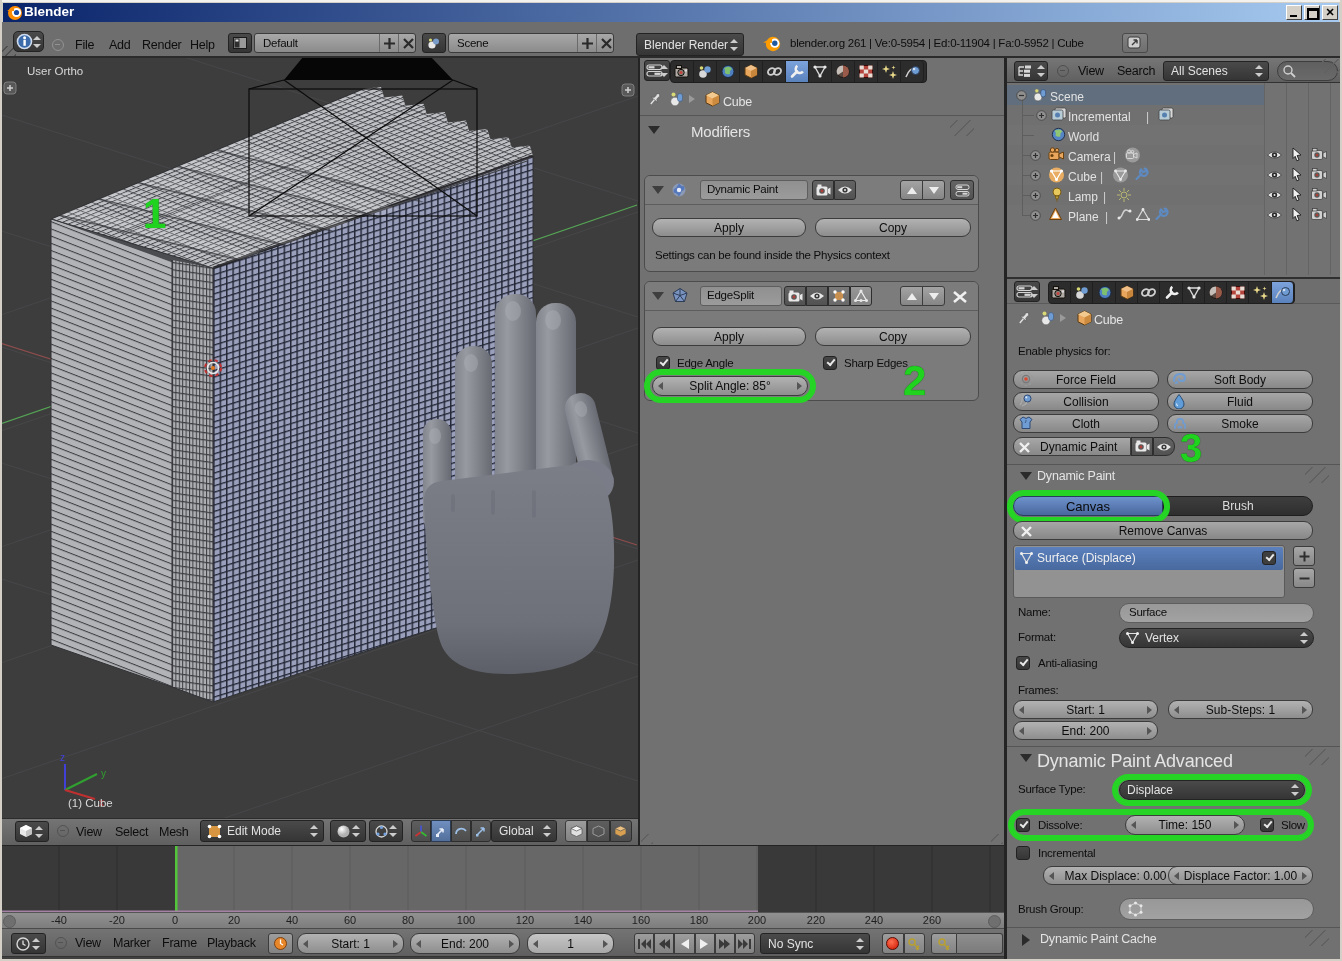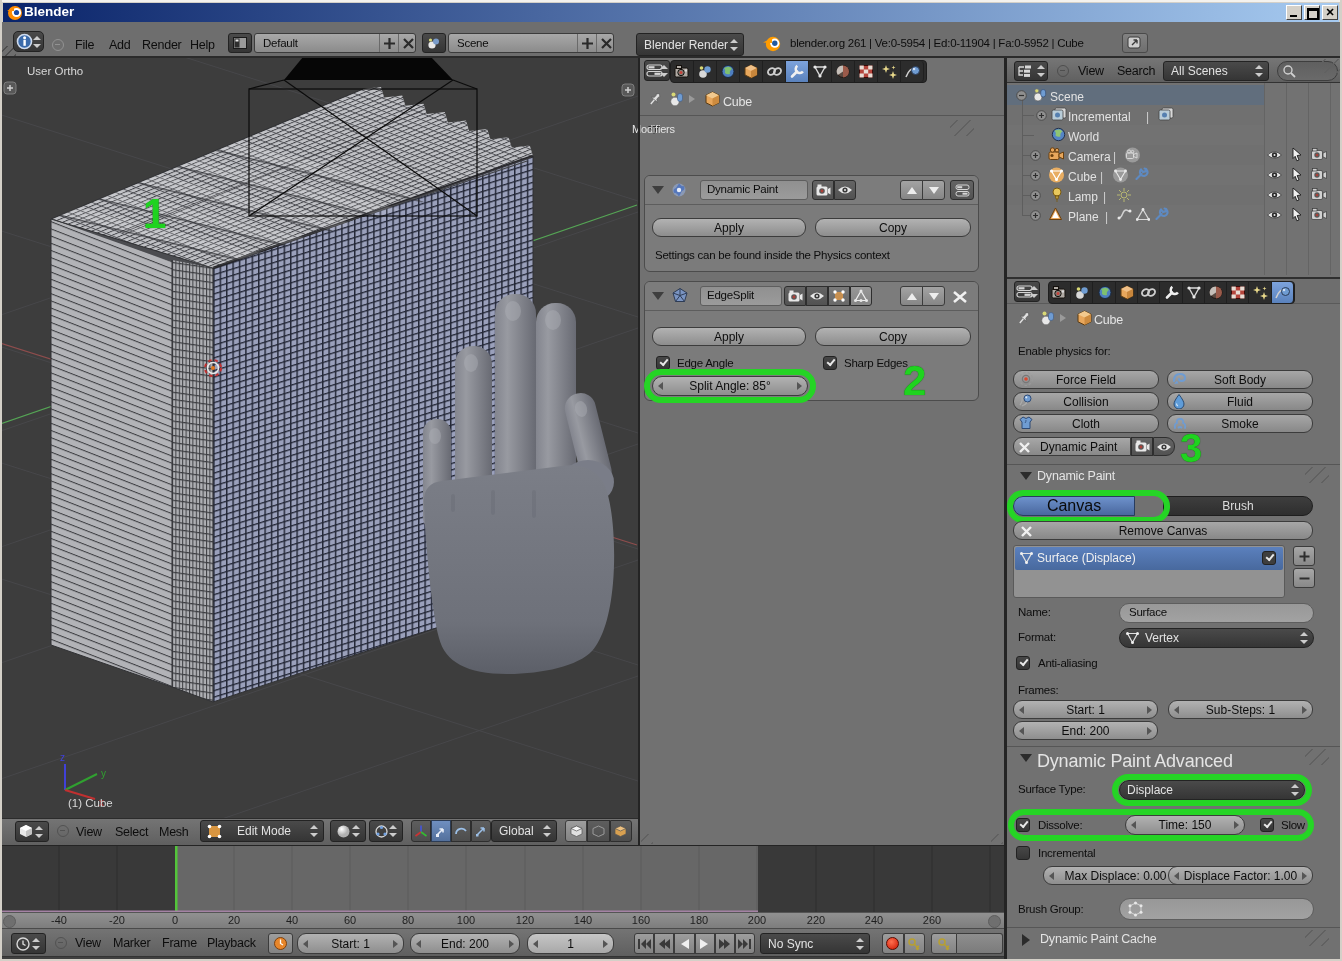--- a/index.html
+++ b/index.html
@@ -242,21 +242,21 @@
 <div class="tx" style="left:115px;top:825px;font-size:12.5px">Select</div>
 <div class="tx" style="left:159px;top:825px;font-size:12.5px">Mesh</div>
 <div class="mnu" style="left:200px;top:820px;width:124px;height:22px;padding:0 6px">
       <svg width="15" height="15" viewBox="0 0 15 15">
         <rect x="2" y="2" width="11" height="11" fill="#d89540"></rect>
         <circle cx="2.5" cy="2.5" r="1.8" fill="#fff"></circle>
         <circle cx="12.5" cy="2.5" r="1.8" fill="#fff"></circle>
         <circle cx="2.5" cy="12.5" r="1.8" fill="#fff"></circle>
         <circle cx="12.5" cy="12.5" r="1.8" fill="#fff"></circle>
       </svg>
-      <span style="margin-left:15px">Edit Mode</span>
+      <span style="margin-left:5px">Edit Mode</span>
       <span class="ud"></span>
     </div>
 <div class="mnu" style="left:330px;top:820px;width:36px;height:22px;padding:0 5px">
       <svg width="15" height="15" viewBox="0 0 15 15">
         <defs>
           <radialGradient id="shball" cx="0.35" cy="0.3">
             <stop offset="0" stop-color="#fff"></stop>
             <stop offset="1" stop-color="#b0b0b0"></stop>
           </radialGradient>
           <pattern id="pc" width="3.4" height="7.2" patternUnits="userSpaceOnUse" patternTransform="skewY(8)">
@@ -567,21 +567,21 @@
       </svg></div>
     <div class="trir" style="left:689px;top:95px;border-left-color:#9a9a9a;border-left-width:6px;border-top-width:4.5px;border-bottom-width:4.5px"></div>
     <div class="a" style="left:704px;top:91px"><svg width="17" height="16" viewBox="0 0 17 16">
         <path d="M8.5 1 L15 4.2 L15 11.8 L8.5 15 L2 11.8 L2 4.2 Z" fill="#e8a75c" stroke="#5a3a10"></path>
         <path d="M8.5 1 L15 4.2 L8.5 7.5 L2 4.2 Z" fill="#f2c98e"></path>
         <path d="M8.5 7.5 L15 4.2 L15 11.8 L8.5 15 Z" fill="#cd8b3f"></path>
       </svg></div>
     <div class="wtx" style="left:723px;top:95px;font-size:12.5px">Cube</div>
     <div class="a" style="left:640px;top:115px;width:365px;height:1px;background:#565656"></div>
     <div class="tri" style="left:648px;top:126px"></div>
-    <div class="wtx" style="left:632px;top:123px;font-size:11px">Modifiers</div>
+    <div class="wtx" style="left:691px;top:123px;font-size:15px">Modifiers</div>
     <div class="grip" style="left:950px;top:120px"></div>
     <div class="a" style="left:644px;top:175px;width:335px;height:97px;background:#7b7b7b;border:1px solid #4c4c4c;border-radius:6px;box-sizing:border-box"></div>
     <div class="a" style="left:645px;top:176px;width:333px;height:29px;background:#7c7c7c;border-bottom:1px solid #5d5d5d;border-radius:5px 5px 0 0;box-sizing:border-box"></div>
     <div class="tri" style="left:652px;top:186px;border-top-color:#3e3e3e"></div>
     <svg class="a" style="left:670px;top:181px" width="18" height="18" viewBox="0 0 18 18">
       <circle cx="9" cy="9" r="6.5" fill="#8a99b5"></circle>
       <path d="M9 2.5 Q12 6 14 5 Q15.5 9 12 10 L9 15.5 Q6 11 4 12 Q2.5 8 6 7 Z" fill="#5577bb"></path>
       <circle cx="9" cy="9" r="2.2" fill="#e8eef8"></circle>
     </svg>
     <div class="a" style="left:700px;top:180px;width:108px;height:20px;background:linear-gradient(#909090,#9b9b9b);border:1px solid #5e5e5e;border-radius:3px;box-sizing:border-box">
@@ -1067,21 +1067,21 @@
         <path d="M1 6 Q8 -1 15 6 Q8 13 1 6 Z" fill="#e8e8e8"></path>
         <circle cx="8" cy="6" r="2.6" fill="#3a3a3a"></circle>
         <circle cx="8" cy="6" r="1" fill="#e8e8e8"></circle>
       </svg>
     </div>
     <div class="num" style="left:1180px;top:428px;font-size:40px">3</div>
     <div class="a" style="left:1007px;top:464px;width:335px;height:1px;background:#565656"></div>
     <div class="tri" style="left:1020px;top:472px"></div>
     <div class="wtx" style="left:1037px;top:469px;font-size:12.5px">Dynamic Paint</div>
     <div class="grip" style="left:1305px;top:467px"></div>
-    <div class="a" style="left:1013px;top:496px;width:122px;height:20px;background:linear-gradient(#6e92cc,#49679e);border:1px solid #283c5e;border-radius:10px 0 0 10px;box-sizing:border-box;display:flex;align-items:center;justify-content:center;font-size:16px;color:#0a0a0a">Canvas</div>
+    <div class="a" style="left:1013px;top:496px;width:150px;height:20px;background:linear-gradient(#6e92cc,#49679e);border:1px solid #283c5e;border-radius:10px 0 0 10px;box-sizing:border-box;display:flex;align-items:center;justify-content:center;font-size:13px;color:#0a0a0a">Canvas</div>
     <div class="a" style="left:1163px;top:496px;width:150px;height:20px;background:linear-gradient(#3e3e3e,#2e2e2e);border:1px solid #1e1e1e;border-radius:0 10px 10px 0;box-sizing:border-box;display:flex;align-items:center;justify-content:center;font-size:12px;color:#dcdcdc">Brush</div>
     <div class="ann" style="left:1007px;top:490px;width:163px;height:33px;border-radius:16px"></div>
     <div class="btn" style="left:1013px;top:521px;width:300px;height:19px;border-radius:9px">Remove Canvas</div>
     <div class="a" style="left:1020px;top:524px"><svg width="13" height="13" viewBox="0 0 13 13">
         <path d="M2 2 L11 11 M11 2 L2 11" stroke="#f0f0f0" stroke-width="2.4"></path>
       </svg></div>
     <div class="a" style="left:1013px;top:545px;width:272px;height:53px;background:#929292;border:1px solid #5a5a5a;border-radius:3px;box-sizing:border-box"></div>
     <div class="a" style="left:1015px;top:547px;width:268px;height:23px;background:linear-gradient(#5b80bd,#48699e);border-radius:2px"></div>
     <div class="a" style="left:1019px;top:551px"><svg width="15" height="14" viewBox="0 0 15 14">
         <path d="M2.5 2.5 L12.5 2.5 L7.5 11.5 Z" fill="none" stroke="#e0e0e0" stroke-width="1.2"></path>

